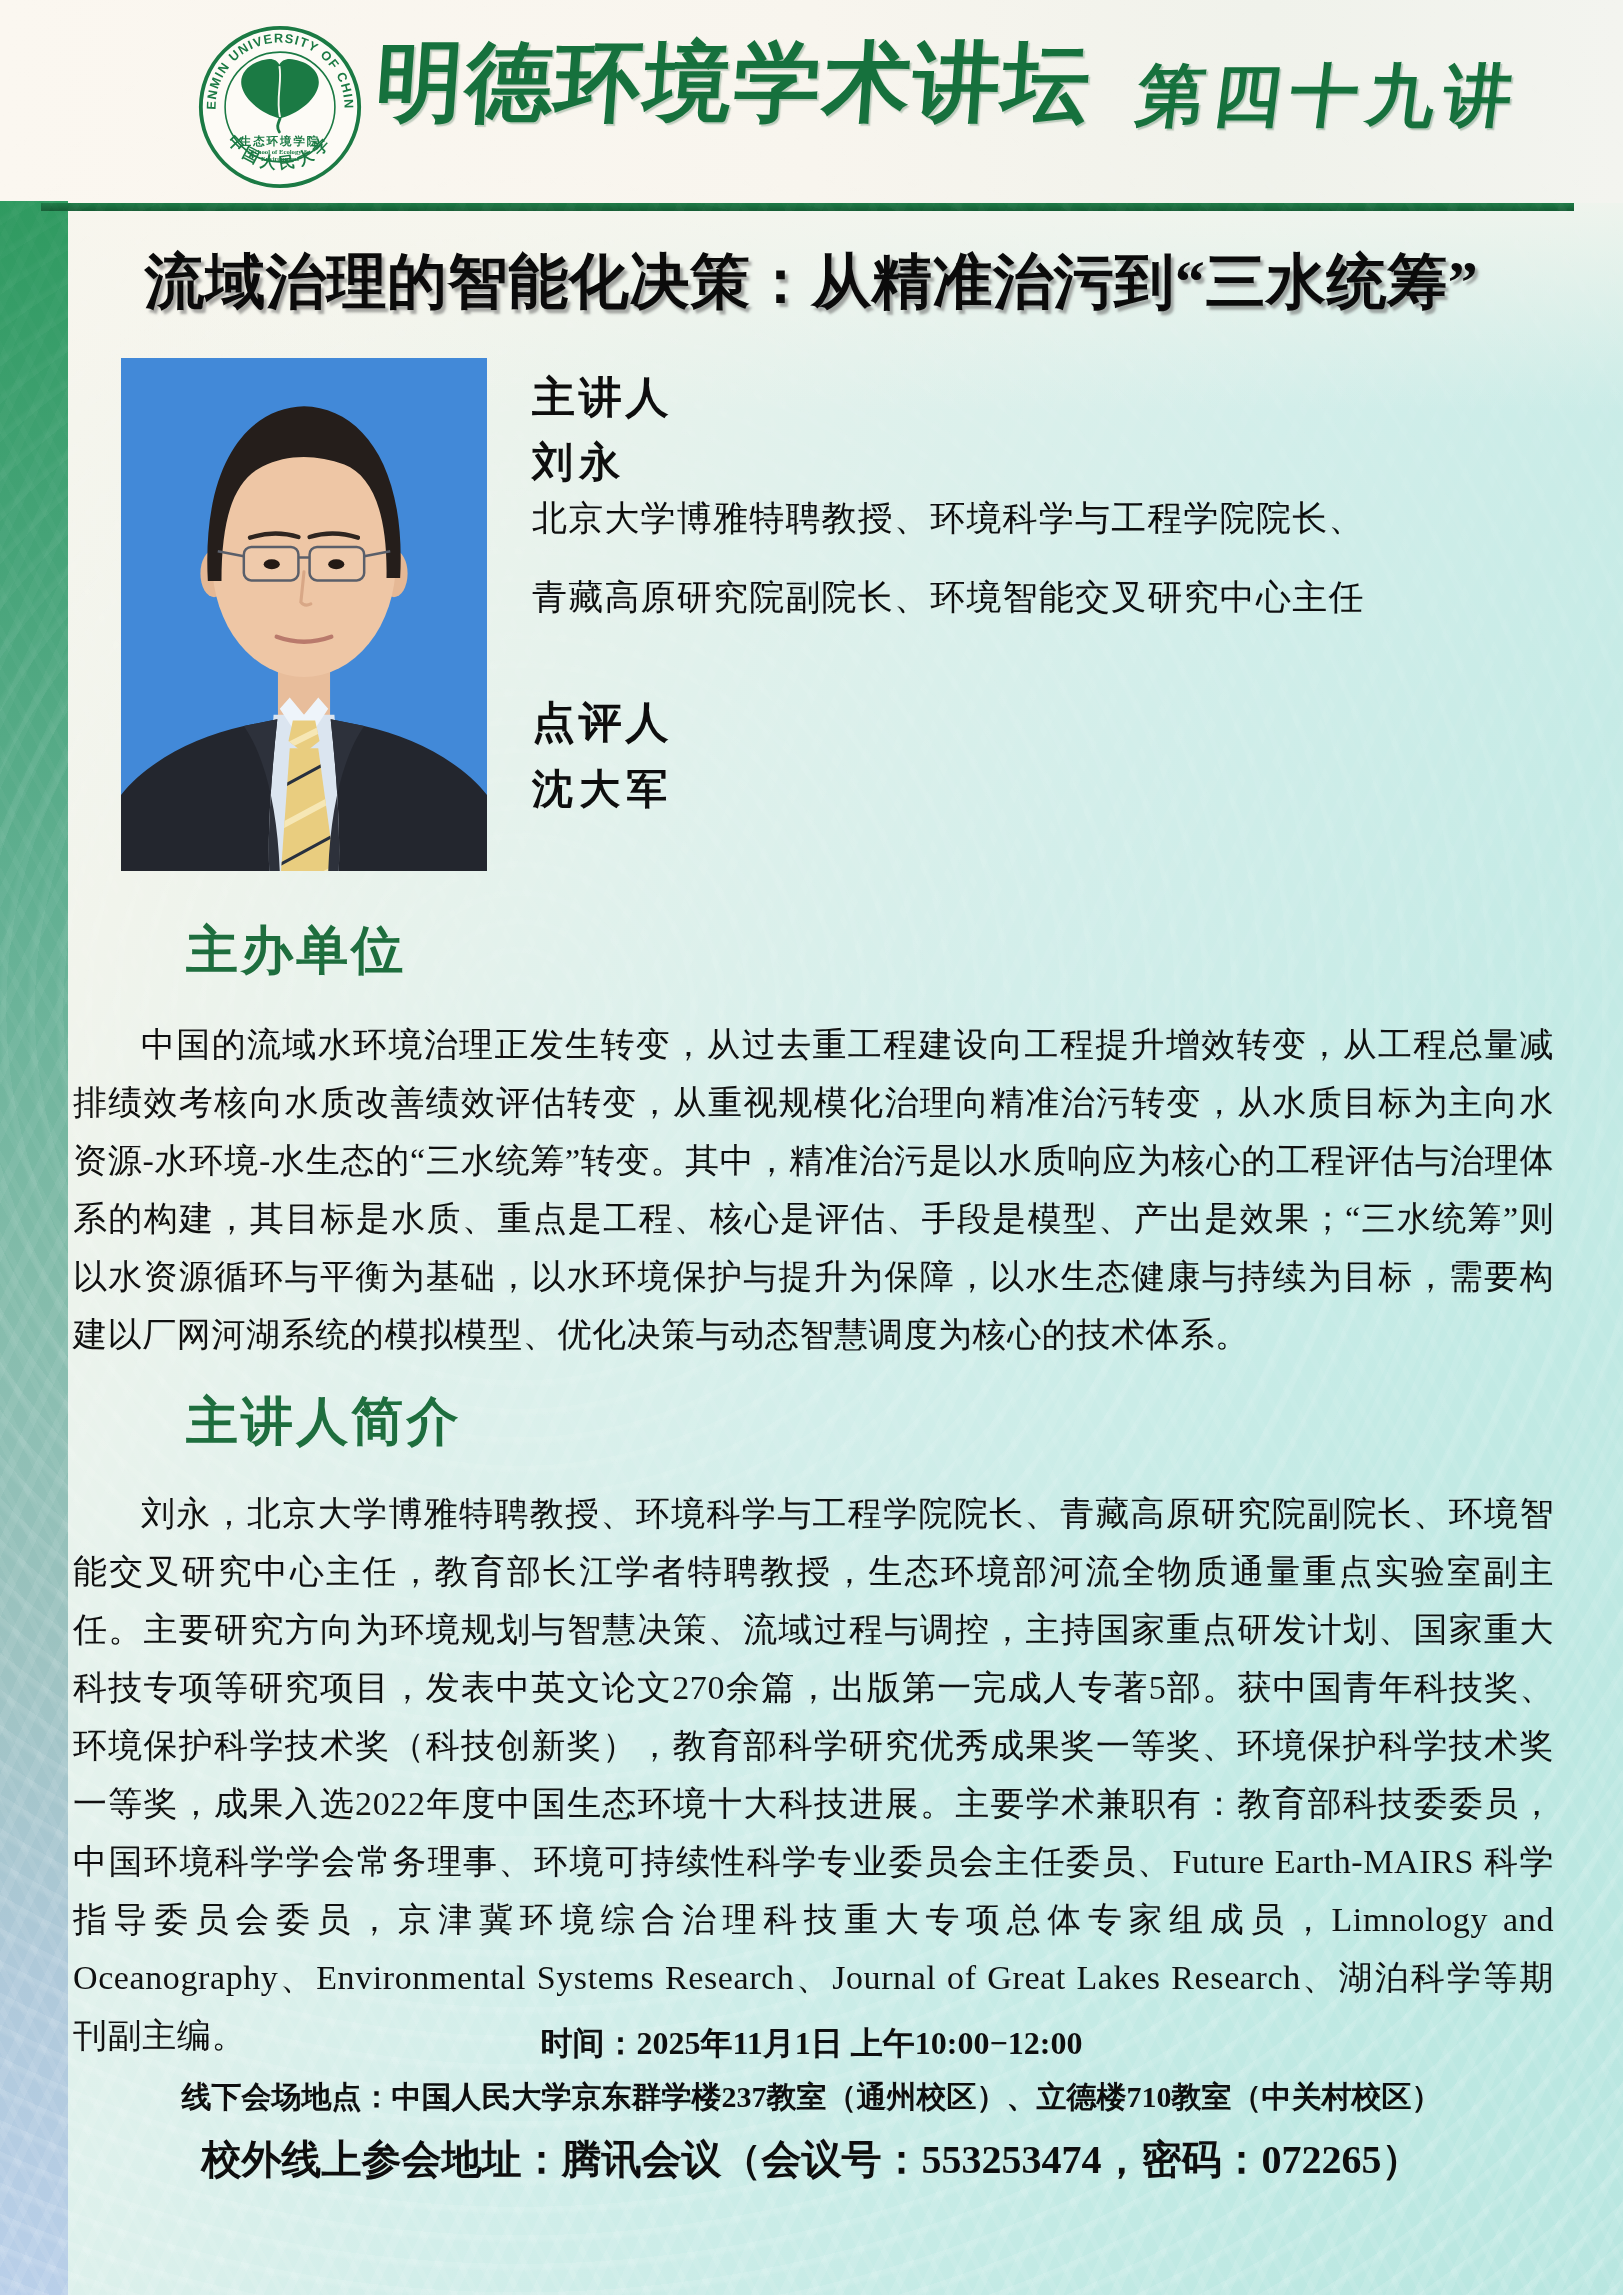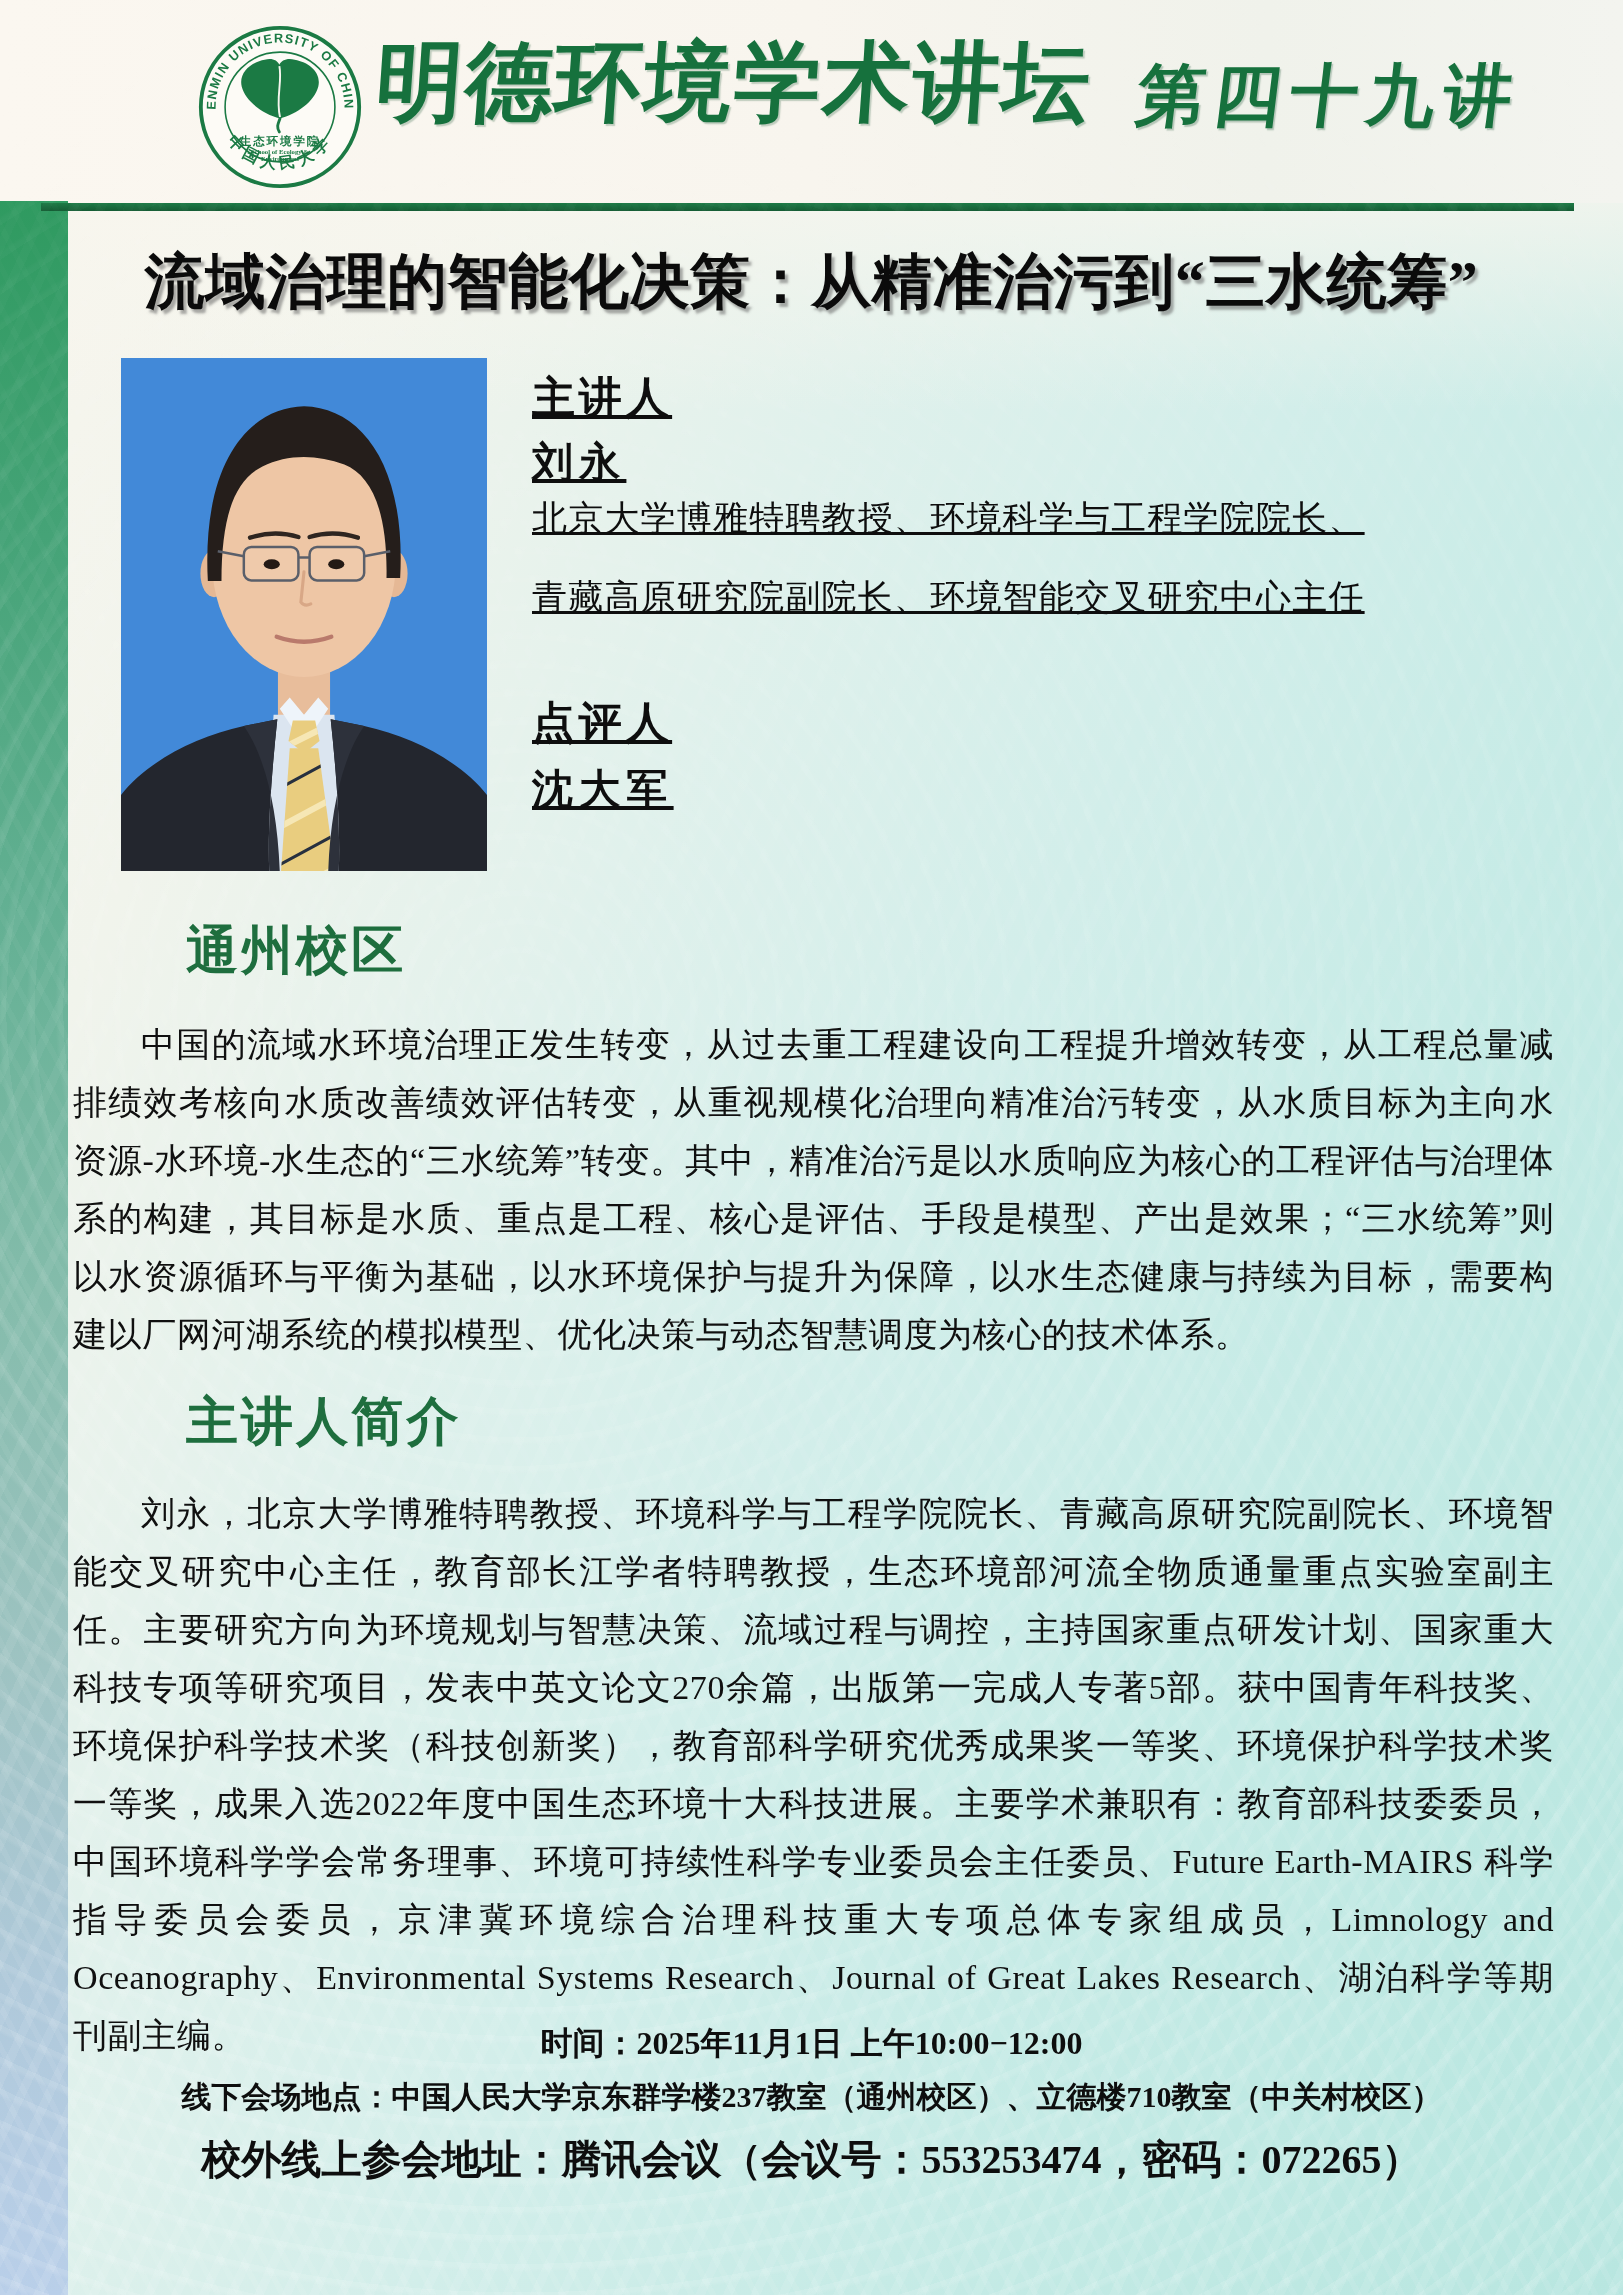--- a/index.html
+++ b/index.html
@@ -54,21 +54,21 @@
     text-shadow:1.9px 1.9px 1.2px rgba(20,80,45,.28);
   }
   .main-title{
     position:absolute;left:0;right:0;top:242px;margin:0;
     text-align:center;
     font-size:60px;font-weight:900;color:#0b0b0b;letter-spacing:0.6px;
     white-space:nowrap;
     text-shadow:3.1px 3.7px 2.5px rgba(90,90,90,.5);
   }
   .photo{position:absolute;left:121px;top:358px;width:366px;height:513px;}
-  .txt{position:absolute;white-space:nowrap;text-decoration:underline;}
+  .txt{position:absolute;white-space:nowrap;}
   .role{left:532px;font-size:43px;font-weight:900;letter-spacing:3.7px;}
   .person-name{left:532px;font-size:41px;font-weight:900;letter-spacing:6.2px;}
   .aff{left:532px;font-size:35px;font-weight:400;letter-spacing:1.2px;}
   .speaker-role{top:369px;}
   .speaker-name{top:435px;}
   .speaker-aff1{top:495px;}
   .speaker-aff2{top:574px;}
   .comm-role{top:694px;}
   .comm-name{top:762px;}
   .comm-aff{top:821px;}
@@ -191,21 +191,21 @@
   </svg>
 
   <div class="txt role speaker-role">主讲人</div>
   <div class="txt person-name speaker-name">刘永</div>
   <div class="txt aff speaker-aff1">北京大学博雅特聘教授、环境科学与工程学院院长、</div>
   <div class="txt aff speaker-aff2">青藏高原研究院副院长、环境智能交叉研究中心主任</div>
 
   <div class="txt role comm-role">点评人</div>
   <div class="txt person-name comm-name">沈大军</div>
 
-  <h2 class="section-heading h-intro">通州校区</h2>
+  <h2 class="section-heading h-intro">主办单位</h2>
   <p class="para p-intro">中国的流域水环境治理正发生转变，从过去重工程建设向工程提升增效转变，从工程总量减排绩效考核向水质改善绩效评估转变，从重视规模化治理向精准治污转变，从水质目标为主向水资源-水环境-水生态的“三水统筹”转变。其中，精准治污是以水质响应为核心的工程评估与治理体系的构建，其目标是水质、重点是工程、核心是评估、手段是模型、产出是效果；“三水统筹”则以水资源循环与平衡为基础，以水环境保护与提升为保障，以水生态健康与持续为目标，需要构建以厂网河湖系统的模拟模型、优化决策与动态智慧调度为核心的技术体系。</p>
 
   <h2 class="section-heading h-bio">主讲人简介</h2>
   <p class="para p-bio">刘永，北京大学博雅特聘教授、环境科学与工程学院院长、青藏高原研究院副院长、环境智能交叉研究中心主任，教育部长江学者特聘教授，生态环境部河流全物质通量重点实验室副主任。主要研究方向为环境规划与智慧决策、流域过程与调控，主持国家重点研发计划、国家重大科技专项等研究项目，发表中英文论文270余篇，出版第一完成人专著5部。获中国青年科技奖、环境保护科学技术奖（科技创新奖），教育部科学研究优秀成果奖一等奖、环境保护科学技术奖一等奖，成果入选2022年度中国生态环境十大科技进展。主要学术兼职有：教育部科技委委员，中国环境科学学会常务理事、环境可持续性科学专业委员会主任委员、Future Earth-MAIRS 科学指导委员会委员，京津冀环境综合治理科技重大专项总体专家组成员，Limnology and Oceanography、Environmental Systems Research、Journal of Great Lakes Research、湖泊科学等期刊副主编。</p>
 
   <div class="info-line info-time"><span class="lbl">时间：</span><span>2025年11月1日 上午10:00−12:00</span></div>
 
   <div class="info-line info-venue"><span class="lbl">线下会场地点：</span><span>中国人民大学京东群学楼237教室（通州校区）、立德楼710教室（中关村校区）</span></div>
 
   <div class="info-line info-online"><span class="lbl">校外线上参会地址：</span><span>腾讯会议（会议号：553253474，密码：072265）</span></div>

